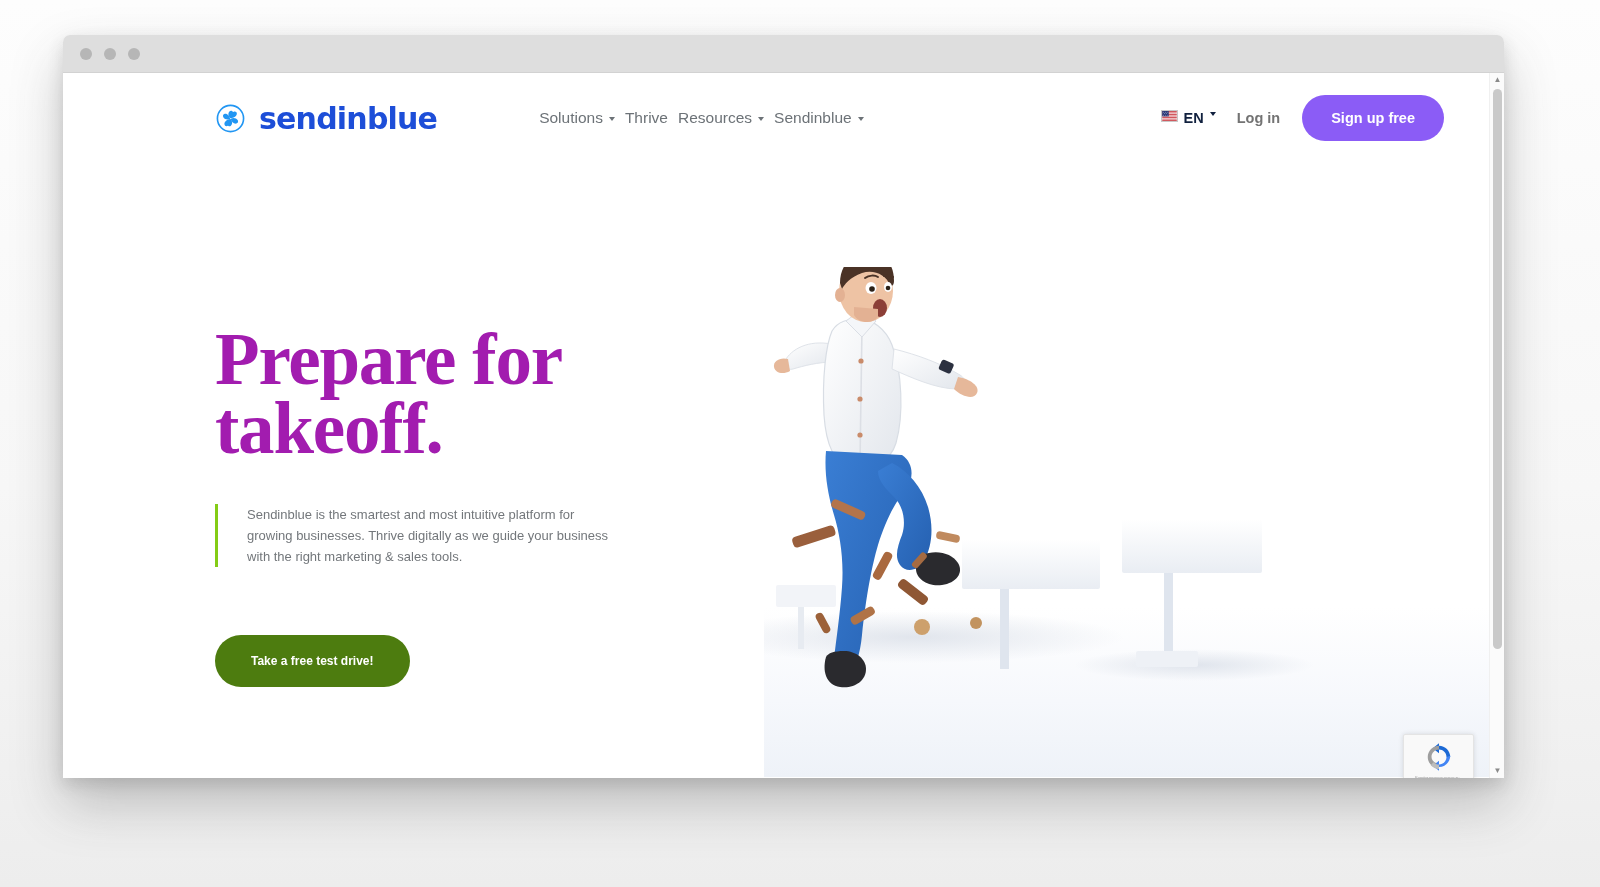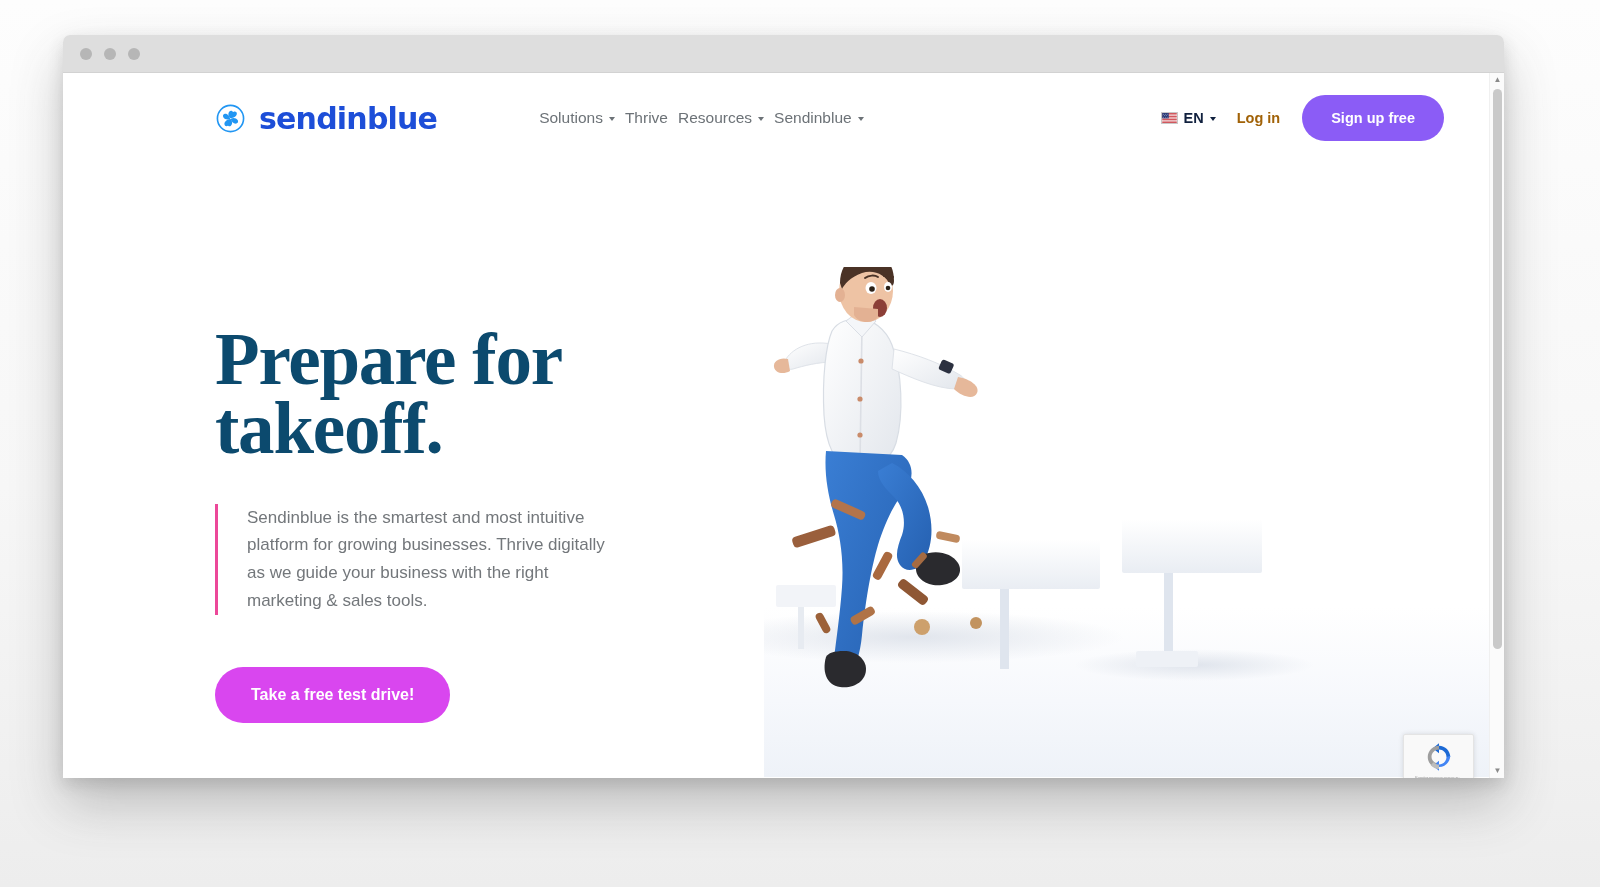--- a/index.html
+++ b/index.html
@@ -145,21 +145,21 @@
 
   
   #header-right {
     margin-left: auto;
     display: flex;
     align-items: center;
     gap: 0;
   }
   #lang-switcher {
     display: flex;
-    align-items: center;
+    align-items: flex-start;
     gap: 6px;
     cursor: pointer;
     margin-right: 21px;
   }
   #flag-icon {
     width: 17px; height: 12px;
     display: block;
     border: 1px solid #c8c8c8;
   }
   #lang-label {
@@ -171,21 +171,21 @@
     width: 0; height: 0;
     border-left: 3.5px solid transparent;
     border-right: 3.5px solid transparent;
     border-top: 4.5px solid #10203e;
     display: inline-block;
     margin-top: 2px;
   }
   #login-link {
     font-size: 14.5px;
     font-weight: 700;
-    color: #a16207;
+    color: #737373;
     cursor: pointer;
     margin-right: 22px;
     white-space: nowrap;
   }
   #signup-button {
     background: #8b5cf6;
     color: #ffffff;
     font-size: 14.5px;
     font-weight: 700;
     border: none;
@@ -210,38 +210,38 @@
     width: 560px;
     z-index: 10;
   }
 
   #hero-title {
     font-family: "Liberation Serif", "DejaVu Serif", serif;
     font-size: 73px;
     font-weight: 700;
     line-height: 0.95;
     letter-spacing: -1.2px;
-    color: #0c4a6e;
+    color: #a21caf;
     margin-bottom: 40px;
   }
 
   #hero-paragraph {
-    border-left: 3px solid #ec4899;
+    border-left: 3px solid #84cc16;
     padding-left: 29px;
-    font-size: 17px;
+    font-size: 13px;
     line-height: 1.63;
     color: #73777b;
     max-width: 400px;
-    margin-bottom: 52px;
+    margin-bottom: 68px;
   }
 
   #cta-button {
-    background: #d946ef;
+    background: #4d7c0f;
     color: #ffffff;
-    font-size: 16px;
+    font-size: 12px;
     font-weight: 700;
     border: none;
     border-radius: 30px;
     padding: 19px 36px;
     cursor: pointer;
     font-family: "Liberation Sans", sans-serif;
   }
 
   
   #hero-illustration {

